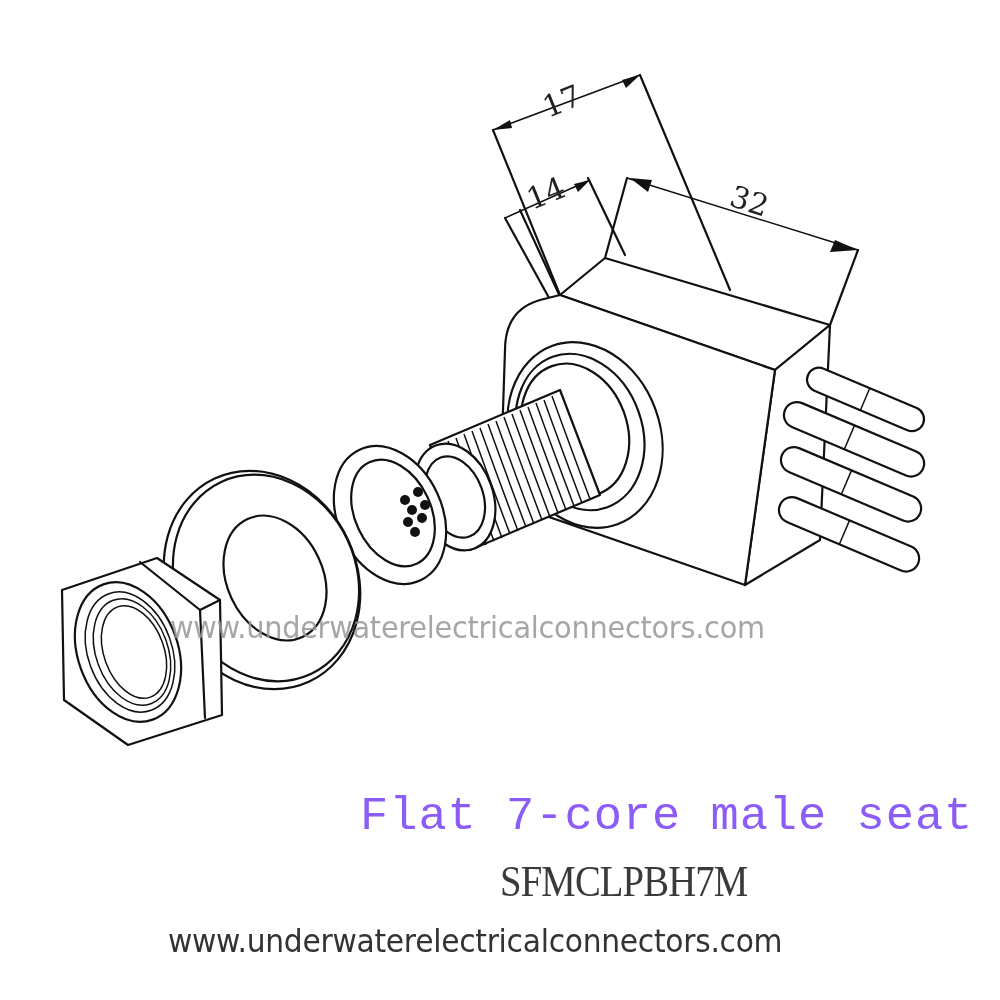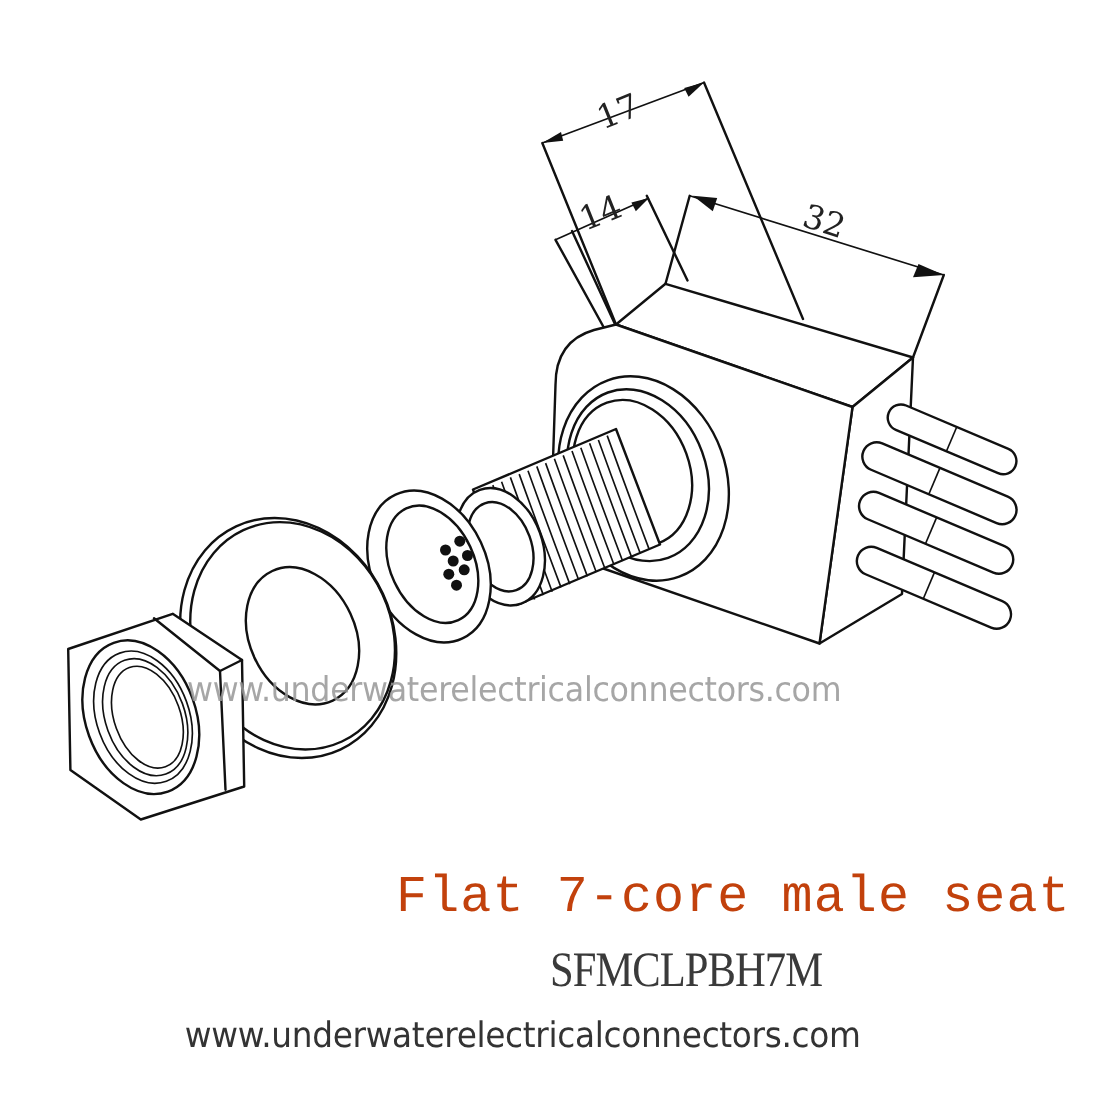--- a/index.html
+++ b/index.html
@@ -4,21 +4,21 @@
 <style>
   html, body { margin: 0; padding: 0; background: #ffffff; }
   body { width: 1000px; height: 1000px; position: relative; overflow: hidden; font-family: "DejaVu Sans", sans-serif; }
   #drawing { position: absolute; left: 0; top: 0; width: 1000px; height: 1000px; }
   .stroke { fill: none; stroke: #111; stroke-width: 2.2; stroke-linejoin: round; stroke-linecap: round; }
   .thin { fill: none; stroke: #111; stroke-width: 1.5; }
   .fillw { fill: #fff; stroke: #111; stroke-width: 2.2; stroke-linejoin: round; }
   .dimtext { font-family: "DejaVu Serif", serif; font-size: 30px; fill: #222; }
   .caption {
     position: absolute; left: 360px; top: 790px; width: 580px;
-    font-family: "Liberation Mono", monospace; font-size: 47px; color: #c2410c; letter-spacing: 1px; white-space: nowrap;
+    font-family: "Liberation Mono", monospace; font-size: 47px; color: #8b5cf6; letter-spacing: 1px; white-space: nowrap;
   }
   .model {
     position: absolute; left: 500px; top: 855px; width: 300px;
     font-family: "Liberation Serif", serif; font-size: 45px; color: #3a3a3a; letter-spacing: -1px; transform: scaleX(0.86); transform-origin: left top; white-space: nowrap;
   }
   .watermark {
     position: absolute; left: 170px; top: 609px;
     font-family: "DejaVu Sans", sans-serif; font-size: 31px; color: rgba(150,150,150,0.85); white-space: nowrap; letter-spacing: -0.3px;
     transform: scaleX(0.93); transform-origin: left top;
   }

